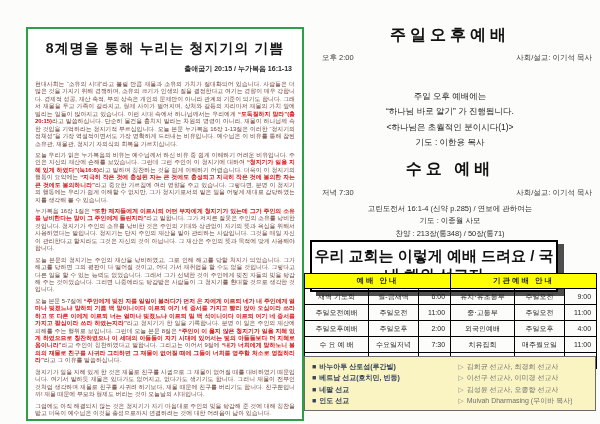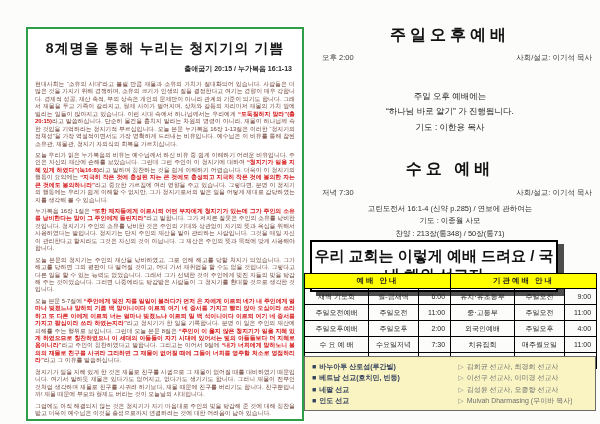--- a/index.html
+++ b/index.html
@@ -85,20 +85,21 @@
   <div class="right-col">
 
     <div class="svc-title svc1-title">주일오후예배</div>
     <div class="svc-meta svc1-meta">
       <span>오후 2:00</span>
       <span>사회/설교: 이기석 목사</span>
     </div>
     <div class="svc1-notice">
         <div>주일 오후 예배에는</div>
         <div>“하나님 바로 알기” 가 진행됩니다.</div>
+        <div>&lt;하나님은 초월적인 분이시다(1)&gt;</div>
         <div>기도 : 이한용 목사</div>
       </div>
 
     <div class="svc-title svc2-title">수요 예배</div>
     <div class="svc-meta svc2-meta">
       <span>저녁 7:30</span>
       <span>사회/설교: 이기석 목사</span>
     </div>
     <div class="svc2-lines">
         <div>고린도전서 16:1-4 (신약 p.285) / 연보에 관하여는</div>

